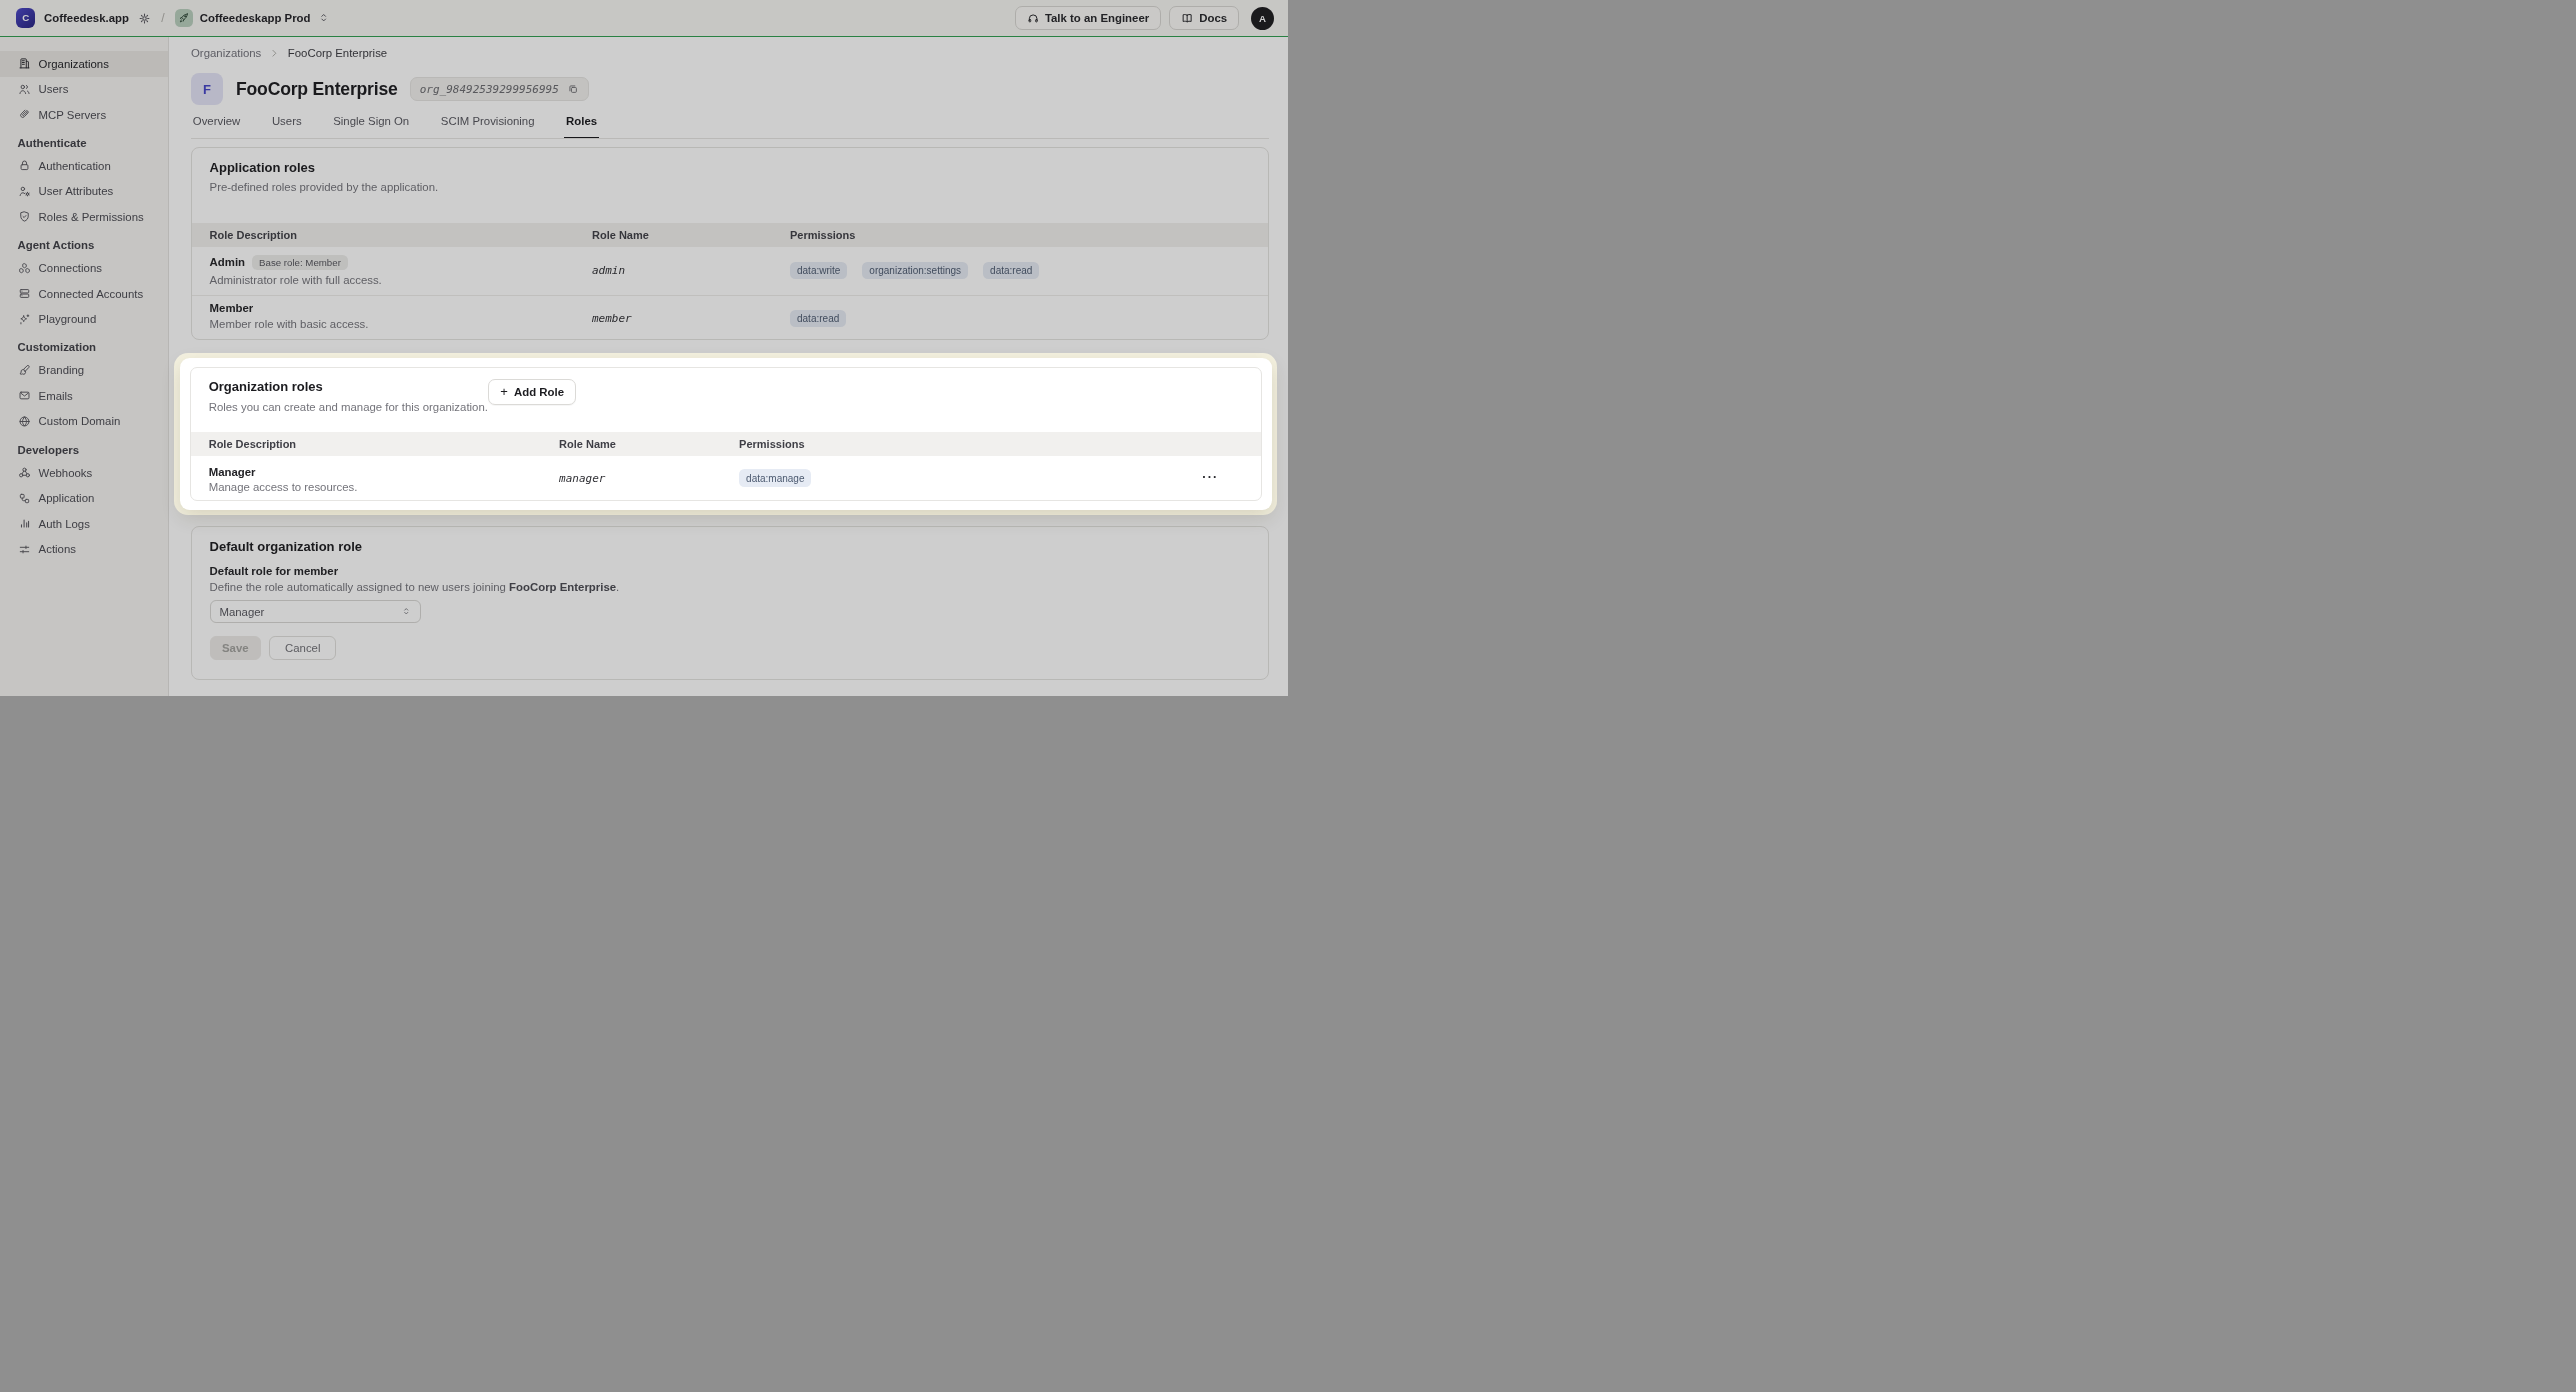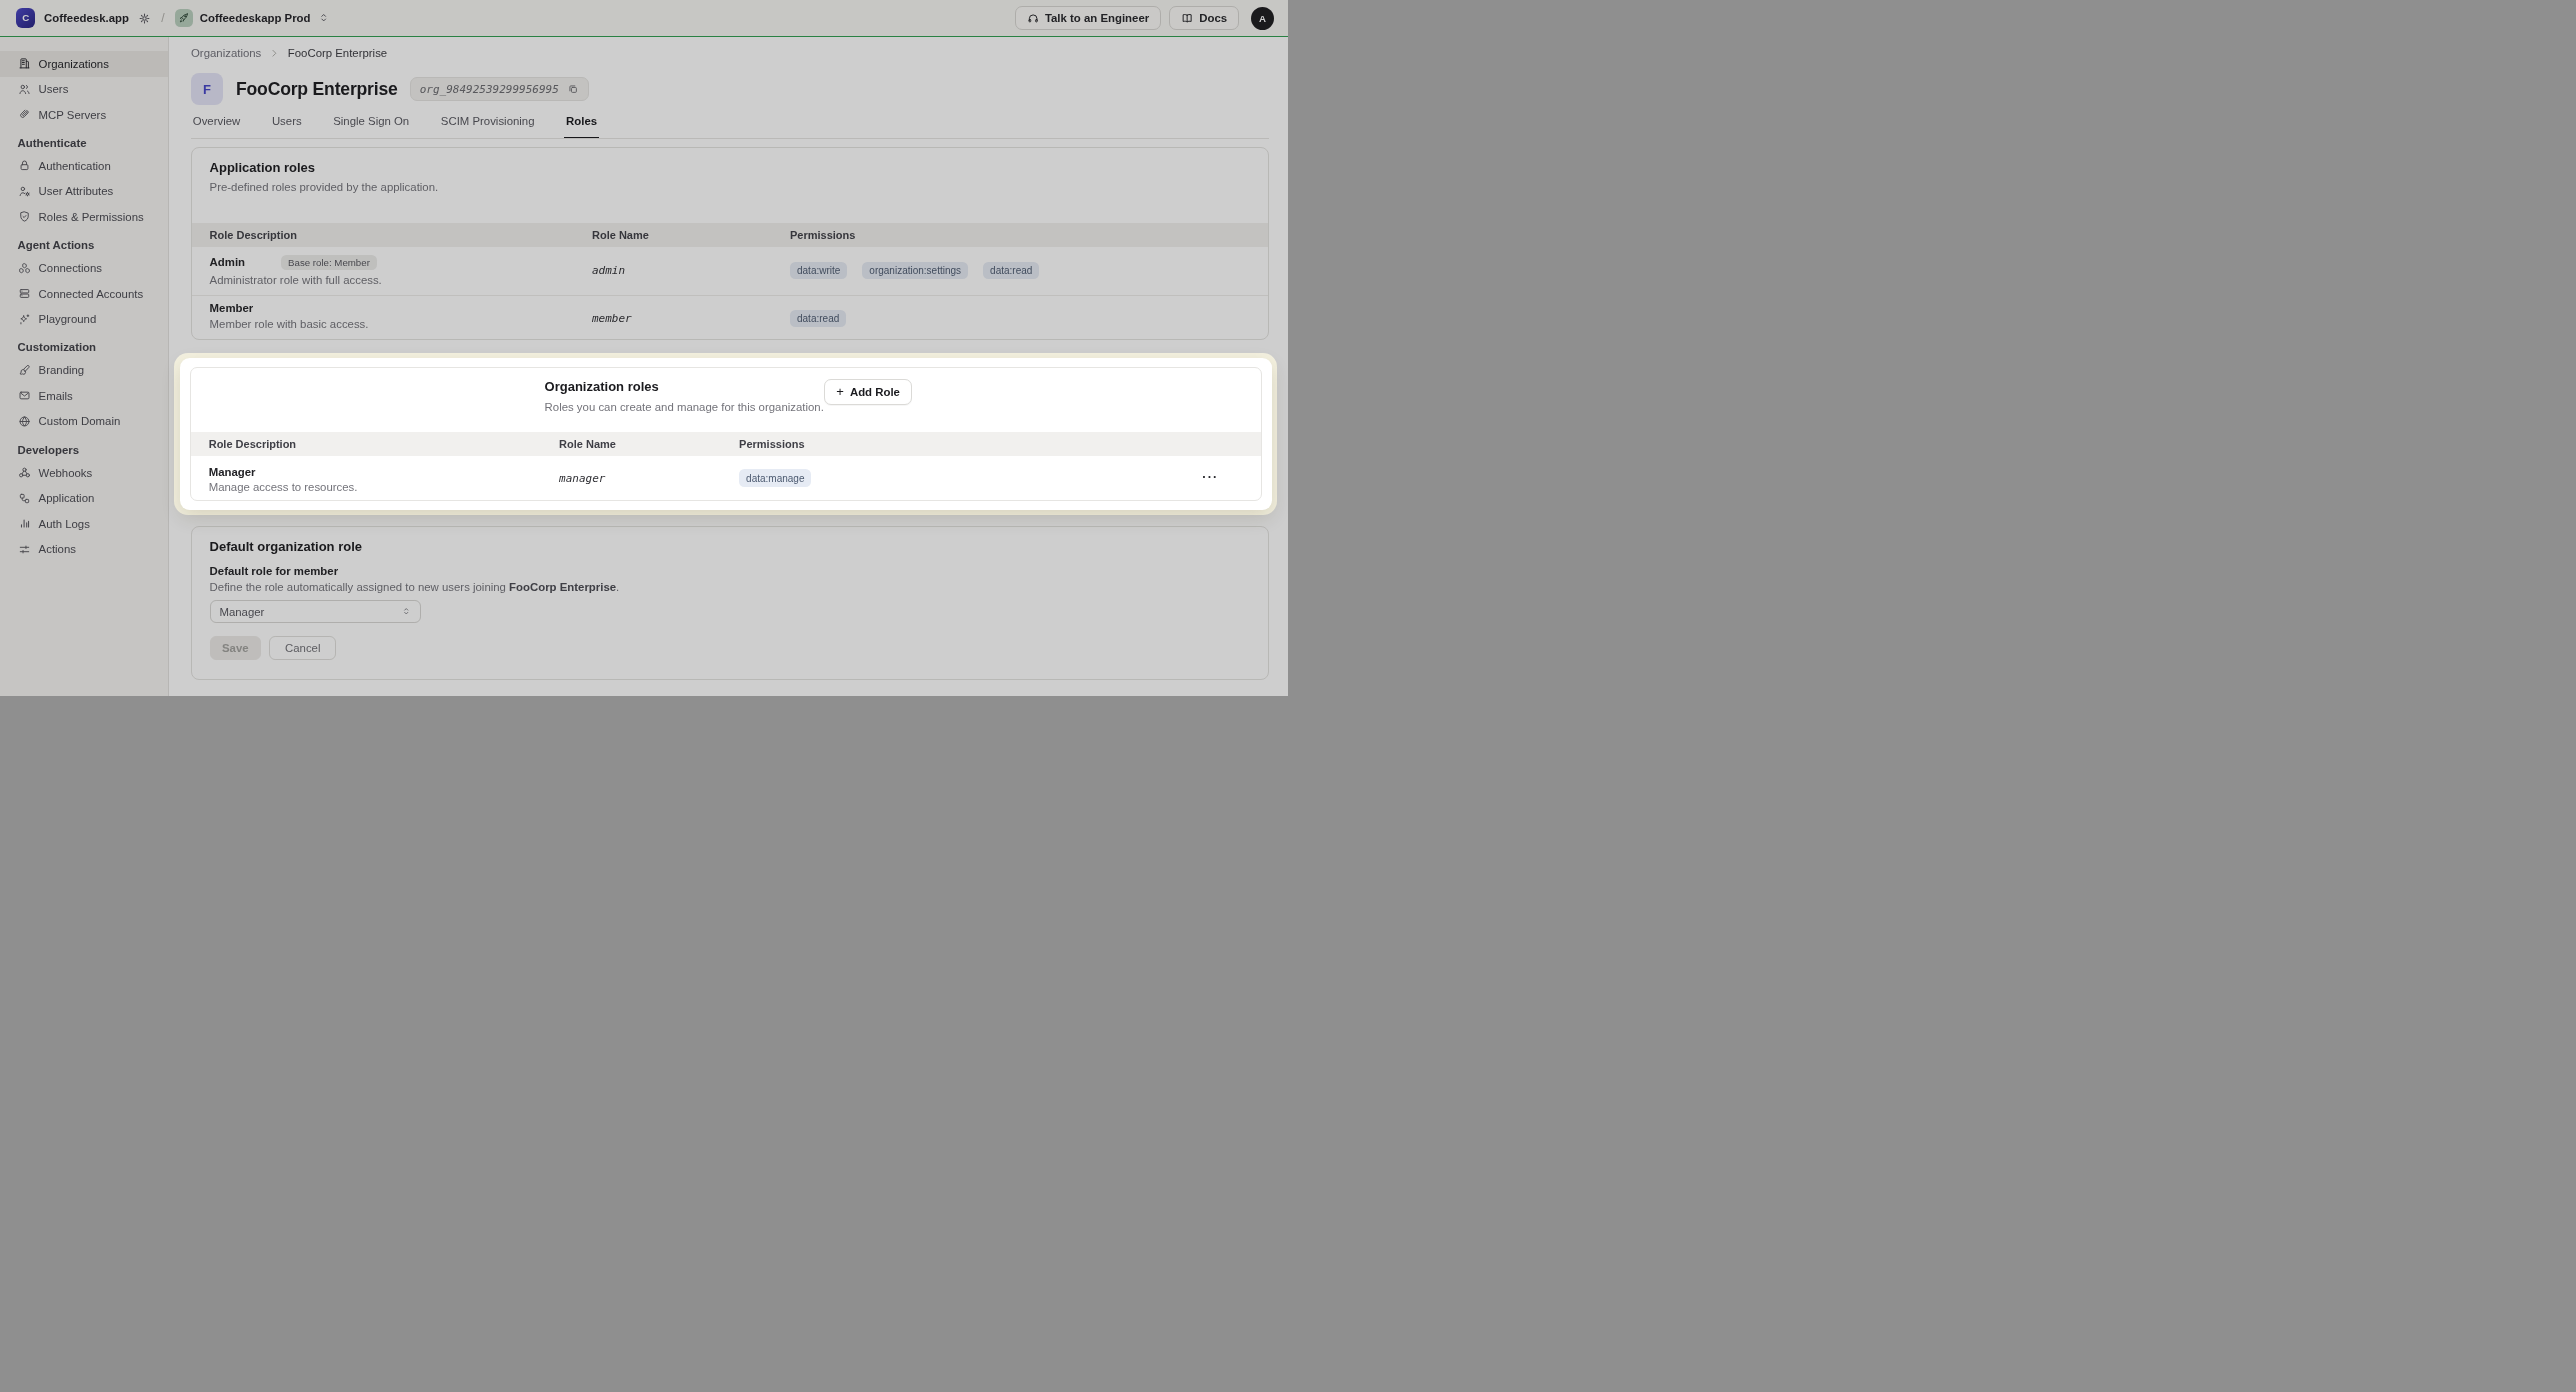--- a/index.html
+++ b/index.html
@@ -120,21 +120,21 @@
   .c2 { width:198px; }
   .c3 { flex:1; }
   .trow { position:absolute; left:0; right:0; display:flex; }
   #row-admin  { top:98px; height:50px; border-bottom:0.9px solid #edecea; }
   #row-member { top:148px; height:45px; }
   .cell-desc { padding-top:8.8px; }
   #row-member .cell-desc { padding-top:6.1px; }
   .name-line { display:flex; align-items:center; gap:7px; font-size:11.4px; font-weight:600; color:#232327; }
   .base-badge {
     background:#ececea; border-radius:5.3px; padding:2.2px 7px;
-    font-size:9.7px; font-weight:500; color:#55555c;margin-left:29px;
+    font-size:9.7px; font-weight:500; color:#55555c;
   }
   .role-desc { margin-top:3.5px; font-size:11.4px; color:#73737a; }
   .vcenter { display:flex; align-items:center; }
   .mono { font-family:"DejaVu Sans Mono", monospace; font-size:11px; color:#2f2f34;font-style:italic; }
   .chips { display:flex; align-items:center; gap:15px; }
   .chip {
     background:#e6ebf4; color:#4c5a70; border-radius:5.3px;
     padding:3.1px 7px; font-size:10px; white-space:nowrap;
   }
 
@@ -148,21 +148,21 @@
     background:#f4f1e0; border-radius:14px; padding:5.3px; z-index:50;
   }
   .spot-card {
     position:relative; width:100%; height:100%;
     background:#fff; border-radius:9.7px; box-shadow:0 7px 19.3px rgba(60,55,20,0.16);
   }
   .spot-panel {
     position:absolute; left:10.5px; right:10.5px; top:8.8px; bottom:8.8px;
     border:0.9px solid #e6e5e2; border-radius:7px; overflow:hidden; background:#fff;
   }
-  .spot-head { display:flex; justify-content:center; align-items:flex-start; padding:11.4px 12.3px 0 17.6px; }
+  .spot-head { display:flex; justify-content:flex-start; align-items:flex-start; padding:11.4px 12.3px 0 17.6px; }
   .add-role-btn {
     display:flex; align-items:center; gap:6.1px; height:25.5px;
     border:0.9px solid #dbdad7; border-radius:7px; background:#fff;
     padding:0 11.4px; font-size:11.4px; font-weight:600; color:#1b1b1f; cursor:pointer;
     box-shadow:0 0.9px 0.9px rgba(0,0,0,0.04);
   }
   .plus-glyph { font-size:13px; font-weight:500; line-height:1; margin-top:-0.9px; }
   .spot-thead { top:64px; }
   .sc1 { width:368px; padding-left:17.6px; }
   .sc2 { width:180px; }

